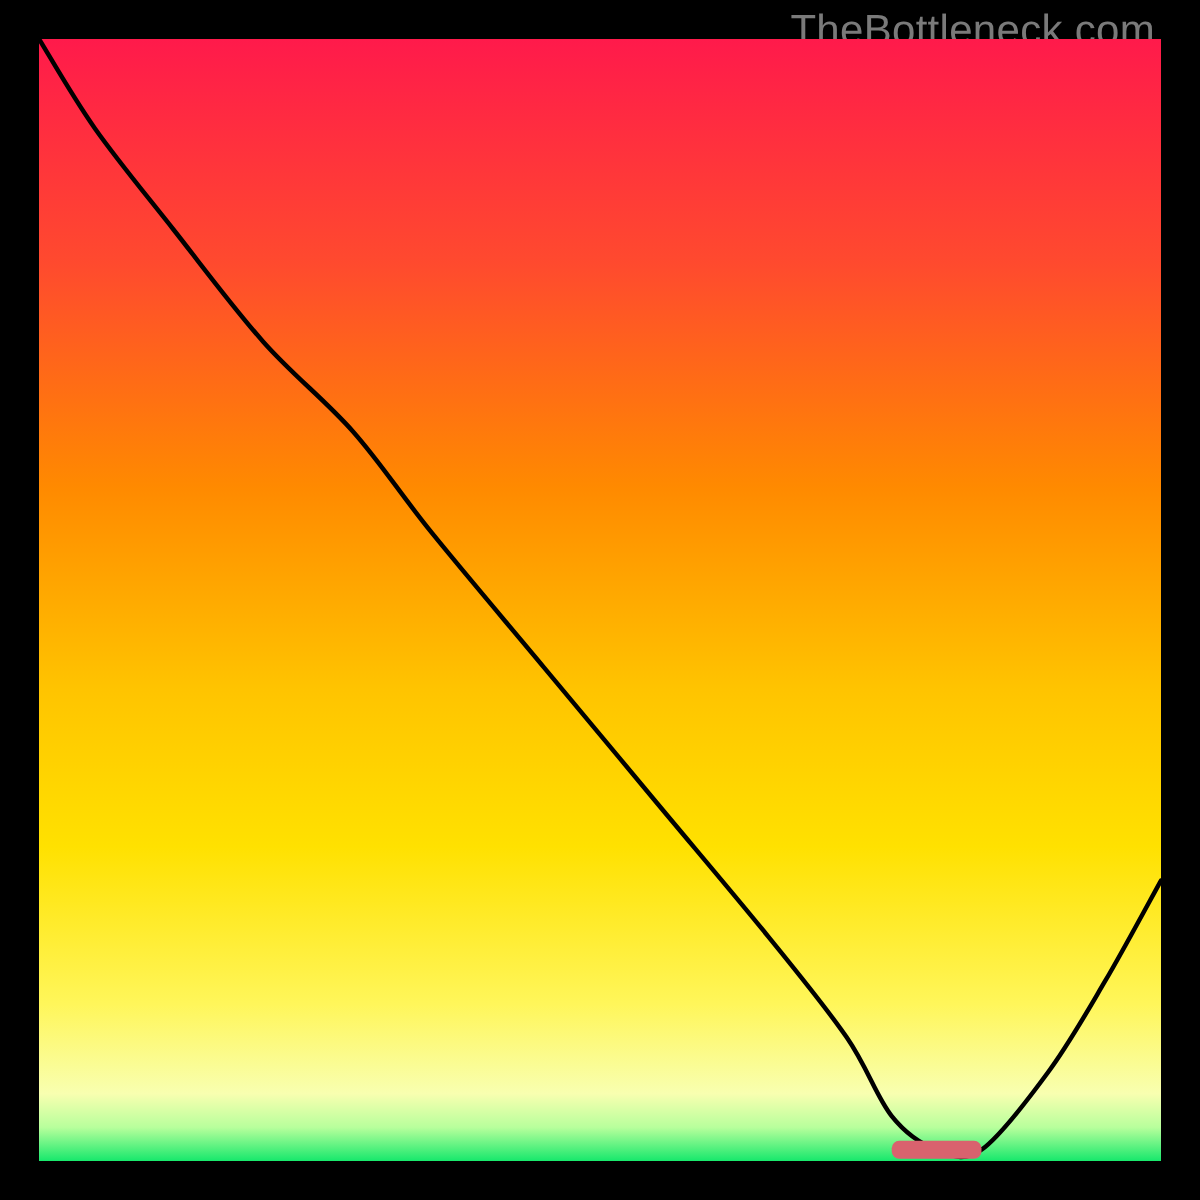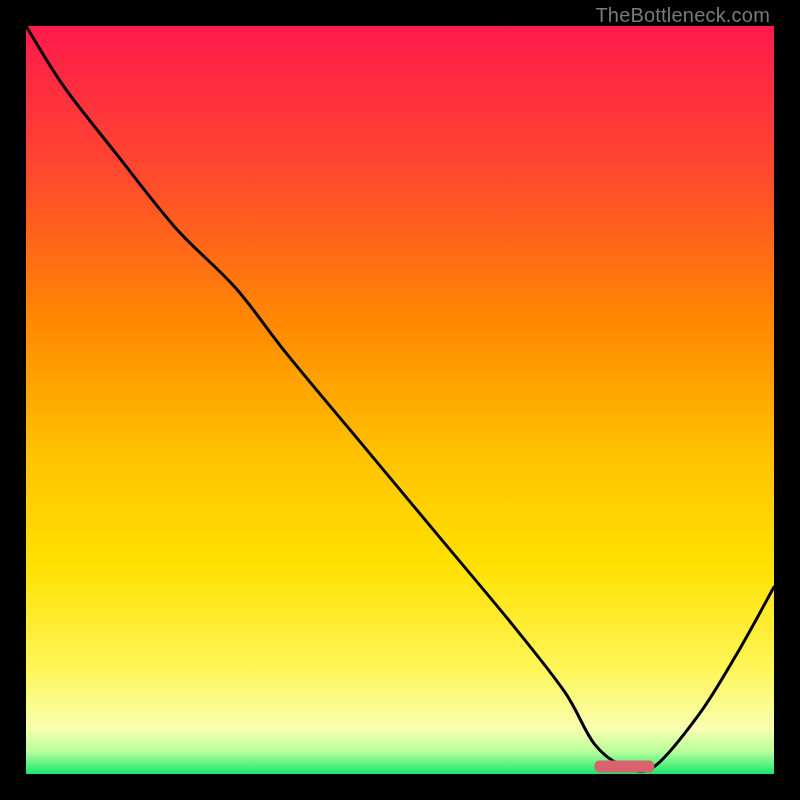--- a/index.html
+++ b/index.html
@@ -22,21 +22,21 @@
     left: 26px;
     top: 26px;
     width: 748px;
     height: 748px;
   }
   .watermark {
     position: absolute;
     top: 4px;
     right: 30px;
     color: #7a7a7a;
-    font-size: 20px;
+    font-size: 28px;
     font-weight: 500;
     letter-spacing: 0.2px;
   }
   svg { display: block; }
 </style>
 </head>
 <body>
 
 <div class="frame">
   <div class="watermark">TheBottleneck.com</div>

